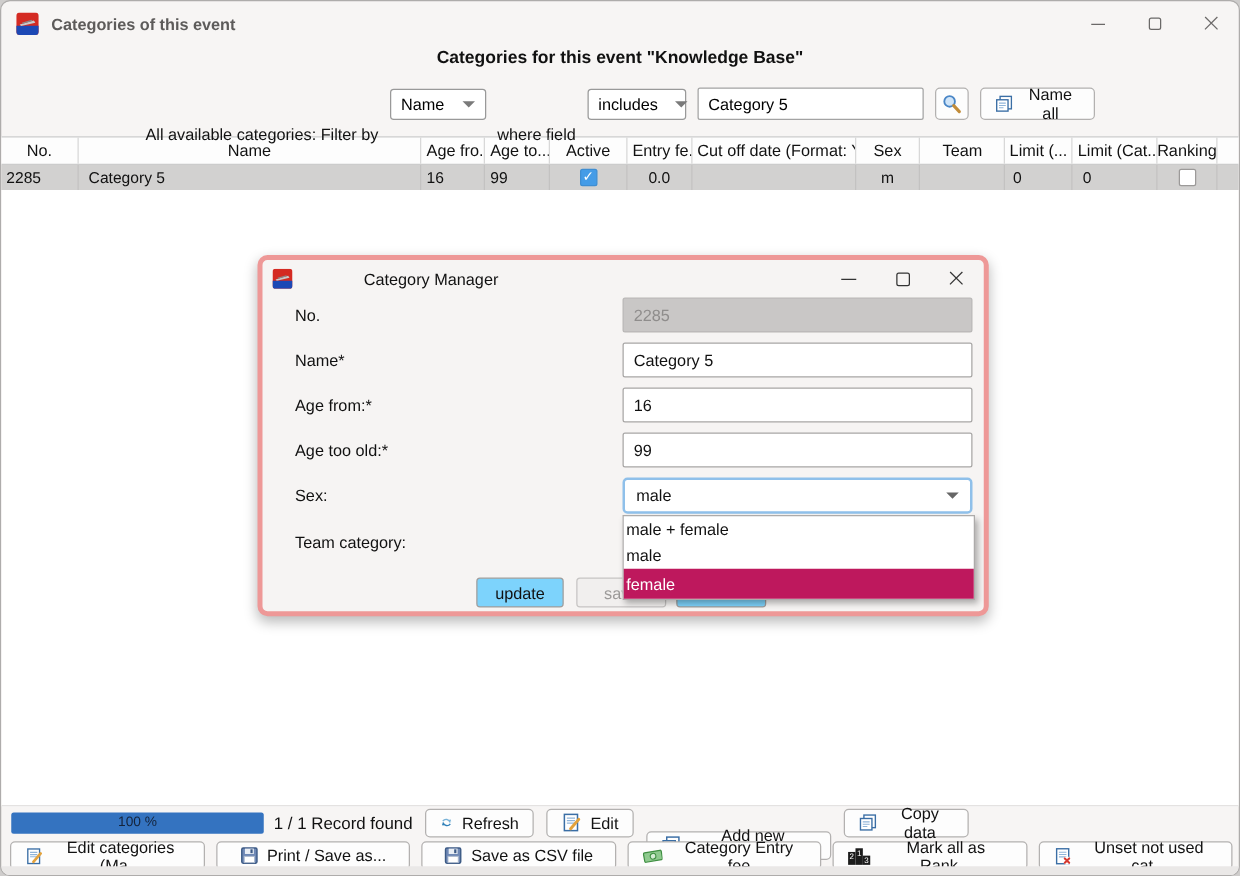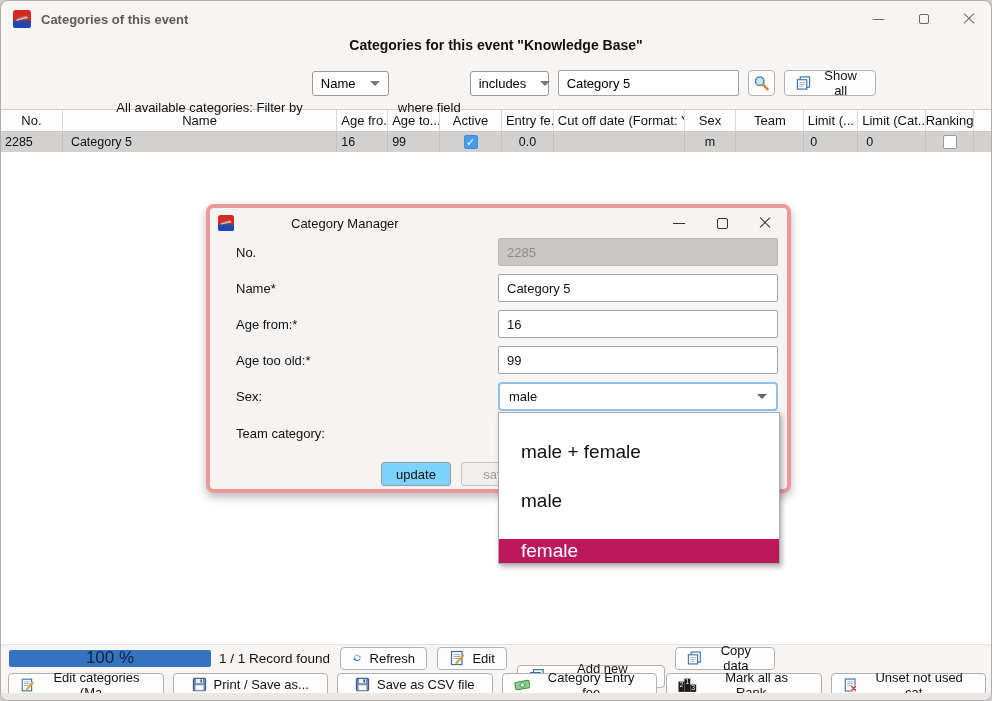--- a/index.html
+++ b/index.html
@@ -50,21 +50,21 @@
   .c11 { width: 48px; justify-content: center; }
   .c12 { width: 17px; border-right: none; }
   .tbody { height: 493px; background: #ffffff; border-bottom: 1px solid #e4e2e1; }
 
   .checkbox { width: 14px; height: 14px; border: 1px solid #9c9a99; border-radius: 2px; background: #fff; display: flex; align-items: center; justify-content: center; }
   .checkbox.checked { background: #459ce7; border-color: #3f8ed2; color: #fff; font-size: 11px; line-height: 1; }
 
   
   .footer1 { position: absolute; left: 0; top: 645px; width: 992px; height: 24px; display: flex; align-items: center; padding-left: 8px; }
   .progress { width: 202px; height: 17px; background: #3473c0; border-radius: 2px; display: flex; align-items: center; justify-content: center; }
-  .progress span { font-size: 17px; color: #14233a; }
+  .progress span { font-size: 11px; color: #14233a; }
   .record { font-size: 13.5px; color: #111; margin-left: 8px; white-space: nowrap; }
   .footer1 .btn { height: 23px; margin-left: 10px; }
   .f1-refresh { width: 87px; } .f1-edit { width: 70px; } .f1-add { width: 148px; margin-top: 36px; } .f1-copy { width: 100px; }
   .footer2 { position: absolute; left: 0; top: 672px; width: 992px; height: 23px; display: flex; gap: 9px; padding: 0 7px; }
   .footer2 .btn { flex: 1; height: 23px; }
   .bottomstrip { position: absolute; left: 0; bottom: 0; width: 992px; height: 7px; background: #eae8e7; }
 
   
   .dialog { position: absolute; left: 205px; top: 203px; width: 585px; height: 289px; background: #f6f4f3; border: 4px solid #ee9897; border-radius: 8px; box-shadow: 0 4px 10px rgba(0,0,0,0.28); }
   .dlg-titlebar { position: absolute; left: 0; top: 0; width: 100%; height: 30px; display: flex; align-items: center; padding-left: 8px; gap: 48px; }
@@ -75,21 +75,21 @@
   .dwc .glyph-max { border-color: #333; width: 11px; height: 11px; }
   .dwc .glyph-x::before, .dwc .glyph-x::after { background: #333; }
   .dlg-label { position: absolute; left: 26px; font-size: 13px; color: #111; }
   .dlg-field { position: absolute; left: 288px; width: 280px; height: 28px; border: 1px solid #a8a6a5; border-radius: 2px; background: #fff; font-size: 13px; font-family: inherit; padding: 0 8px; color: #111; }
   .dlg-field:disabled { background: #c9c7c6; color: #8f8d8c; border-color: #b9b7b6; }
   .combo { position: absolute; left: 288px; width: 280px; height: 29px; background: #fff; border: 2px solid #8fc0ea; border-radius: 4px; display: flex; align-items: center; padding: 0 9px; font-size: 13px; color: #111; }
   .combo .caret { width: 0; height: 0; border-left: 5px solid transparent; border-right: 5px solid transparent; border-top: 5px solid #666; margin-left: auto; }
   .dlg-btn { position: absolute; height: 24px; background: #7dd3fc; border: 1px solid #9f9d9c; border-radius: 3px; font-size: 13px; font-family: inherit; color: #111; display: flex; align-items: center; justify-content: center; }
   .dlg-btn.disabled { color: #9c9a99; border-color: #c6c4c3; background: #f1efee; }
   .droplist { position: absolute; left: 288px; top: 204px; width: 282px; background: #fff; border: 1px solid #adabaa; box-shadow: 2px 3px 5px rgba(0,0,0,0.3); z-index: 5; }
-  .dropitem { height: 21px; display: flex; align-items: center; padding-left: 22px; font-size: 19px; color: #111; margin-top: 28px; }
+  .dropitem { height: 21px; display: flex; align-items: center; padding-left: 2px; font-size: 13px; color: #111; }
   .dropitem.selected { height: 24px; background: #be185d; color: #fff; }
 </style>
 </head>
 <body>
 
 <svg width="0" height="0" style="position:absolute">
   <defs>
     <g id="i-app">
       <rect width="16" height="16" rx="2.5" fill="#d42a22"></rect>
       <path d="M0 9.5h16v4a2.5 2.5 0 0 1-2.5 2.5h-11A2.5 2.5 0 0 1 0 13.5z" fill="#1c48b5"></path>
@@ -157,21 +157,21 @@
     <button class="iconbtn">
       <svg width="17" height="17" viewBox="0 0 16 16">
         <circle cx="6.3" cy="5.8" r="4" fill="#cfe4f8" stroke="#4a86c6" stroke-width="1.4"></circle>
         <line x1="9.4" y1="9" x2="13.6" y2="13.4" stroke="#c28c3a" stroke-width="2.4" stroke-linecap="round"></line>
       </svg>
     </button>
     <button class="btn" style="width:92px">
       <svg width="16" height="16" viewBox="0 0 16 16">
           <use href="#i-clip"></use>
         </svg>
-      <span>Show all</span>
+      <span>Name all</span>
     </button>
   </div>
 
   <div class="thead">
     <div class="th c0">No.</div>
     <div class="th c1">Name</div>
     <div class="th c2">Age fro...</div>
     <div class="th c3">Age to...</div>
     <div class="th c4">Active</div>
     <div class="th c5">Entry fe...</div>

